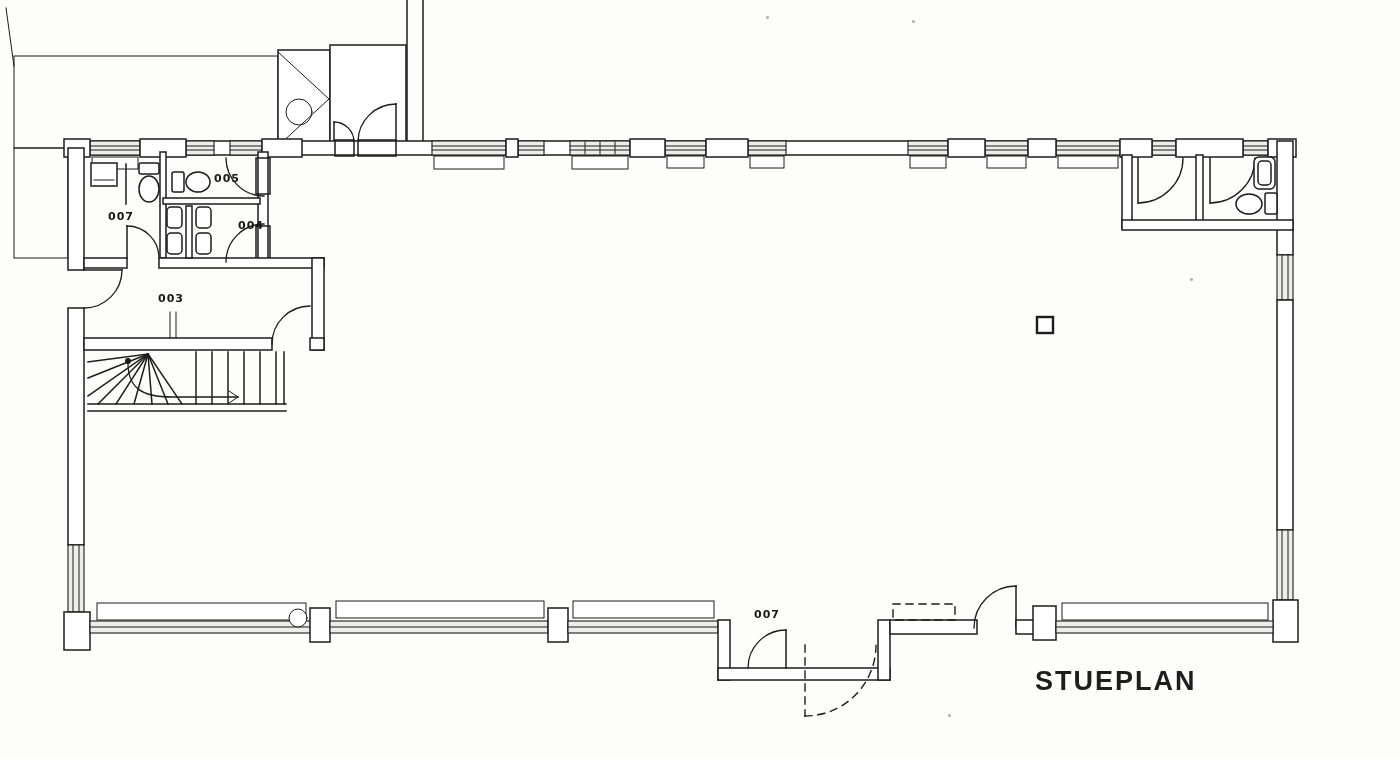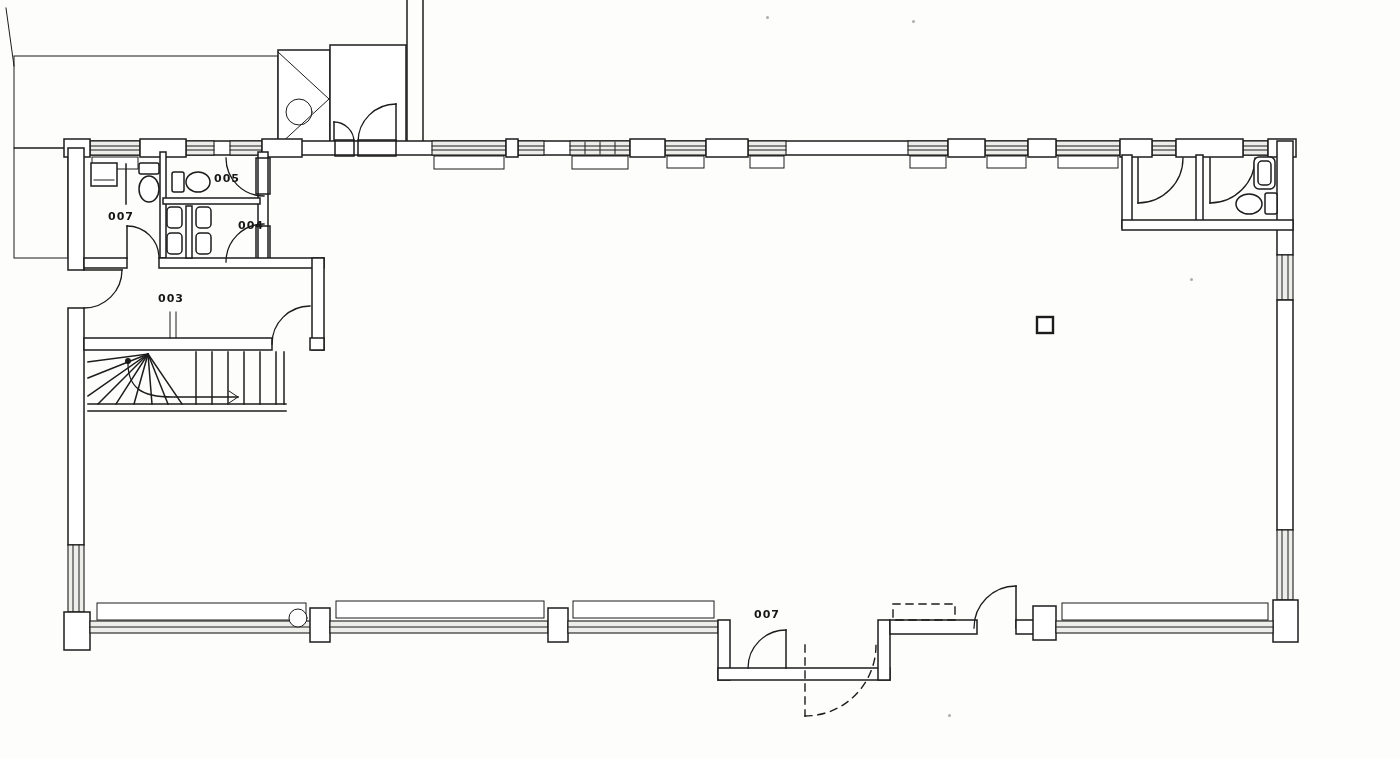--- a/index.html
+++ b/index.html
@@ -355,19 +355,20 @@
   <rect x="1037" y="317" width="16" height="16" class="bold w"></rect>
 
 </svg>
 
 <div class="lbl" style="left:158px;top:292px;">003</div>
 <div class="lbl" style="left:216px;top:219px;margin-left:22px;">004</div>
 <div class="lbl" style="left:214px;top:172px;">005</div>
 <div class="lbl" style="left:108px;top:210px;">007</div>
 <div class="lbl" style="left:754px;top:608px;">007</div>
 
+<div class="plan-title" style="left:1035px;top:666px;">STUEPLAN</div>
 
 <div class="speck" style="left:766px;top:16px;"></div>
 <div class="speck" style="left:912px;top:20px;"></div>
 <div class="speck" style="left:1190px;top:278px;"></div>
 <div class="speck" style="left:948px;top:714px;"></div>
 
 </div>
 
 </body></html>

